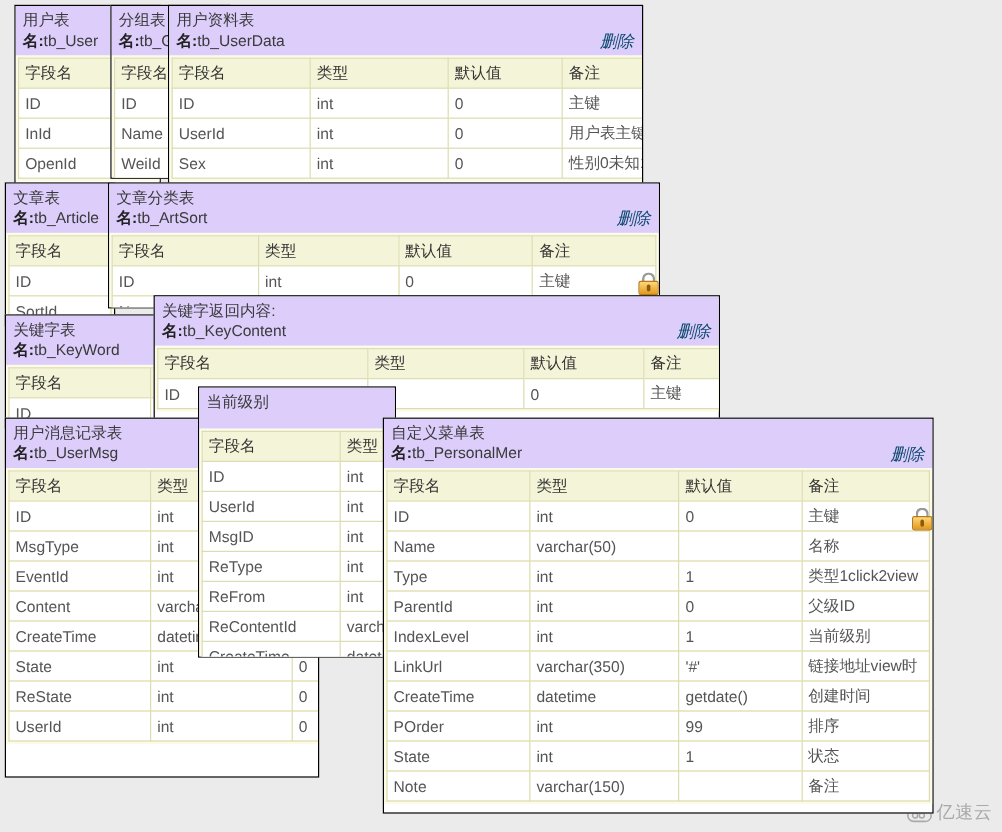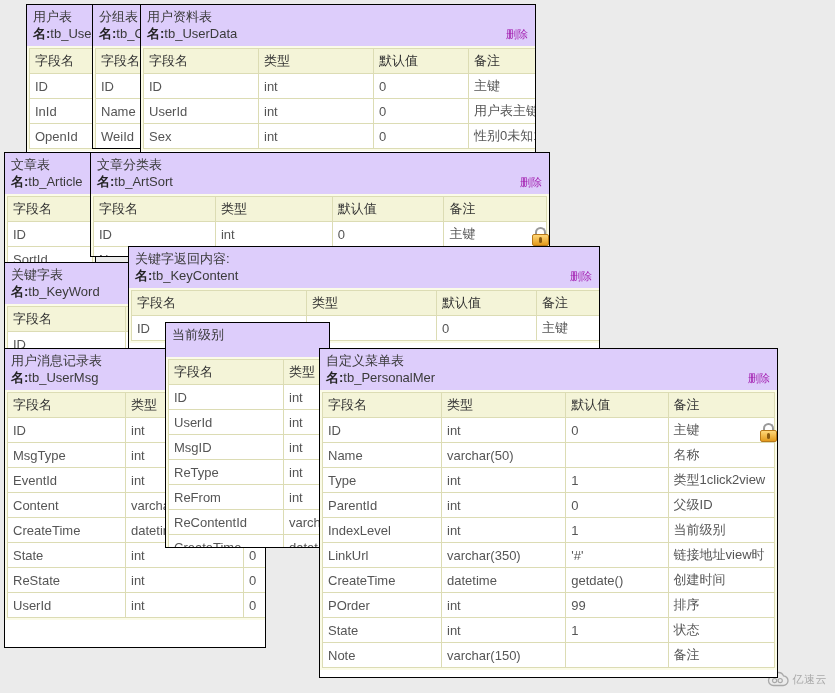--- a/index.html
+++ b/index.html
@@ -30,25 +30,26 @@
     font-size: 13px;
     color: #3a3a3a;
     line-height: 17px;
     white-space: nowrap;
   }
   .card-name .kw { font-weight: bold; color: #222; }
   .del-link {
     position: absolute;
     right: 7px;
     bottom: 4px;
-    font-size: 11px;
-    color: #a21caf;
+    font-size: 14px;
+    color: #0c4a6e;
     line-height: 16px;
     white-space: nowrap;
     cursor: pointer;
+    font-style: italic;
   }
   .grid-wrap {
     background: #fbfbe8;
     padding: 2px 2px 2px 2px;
     box-sizing: border-box;
   }
   table.fields {
     border-collapse: collapse;
     table-layout: fixed;
     width: 100%;
@@ -105,32 +106,32 @@
     border-radius: 2px;
   }
 
   
   #watermark {
     position: absolute;
     right: 8px; bottom: 6px;
     display: flex; align-items: center;
     gap: 4px;
     color: #a9a9a9;
-    font-size: 11px;
+    font-size: 15px;
     letter-spacing: 0.5px;
     user-select: none;
   }
   #watermark svg { display:block; }
 </style>
 </head>
 <body>
 
 <div id="stage">
 
-  <div class="card" style="left:26px; top:4px; width:122px; height:187px; z-index:1;">
+  <div class="card" style="left:12px; top:4px; width:122px; height:187px; z-index:1;">
     <div class="card-head">
       <div class="card-title">用户表</div>
       <div class="card-name"><span class="kw">名:</span><span>tb_User</span></div>
     </div>
     <div class="grid-wrap">
       <table class="fields">
         <tbody>
             <tr>
               <th>字段名</th>
             </tr>

